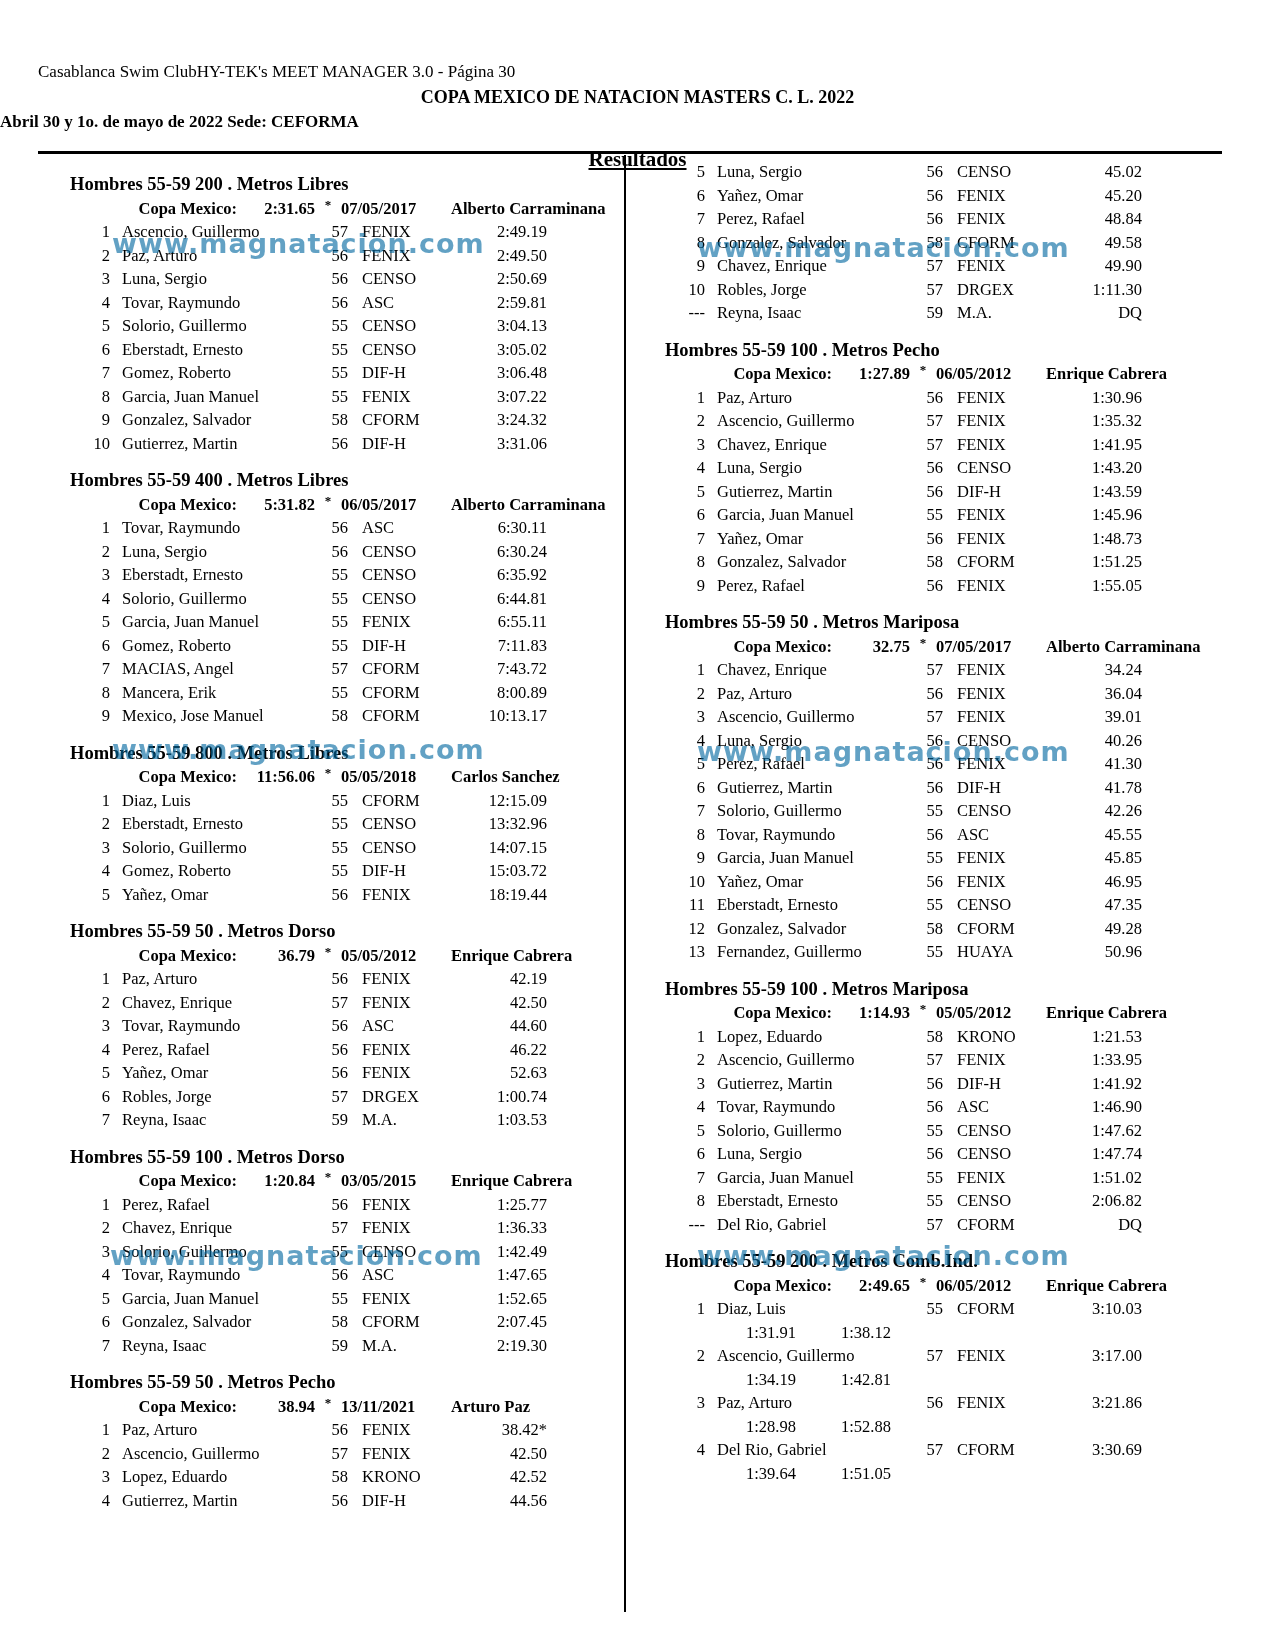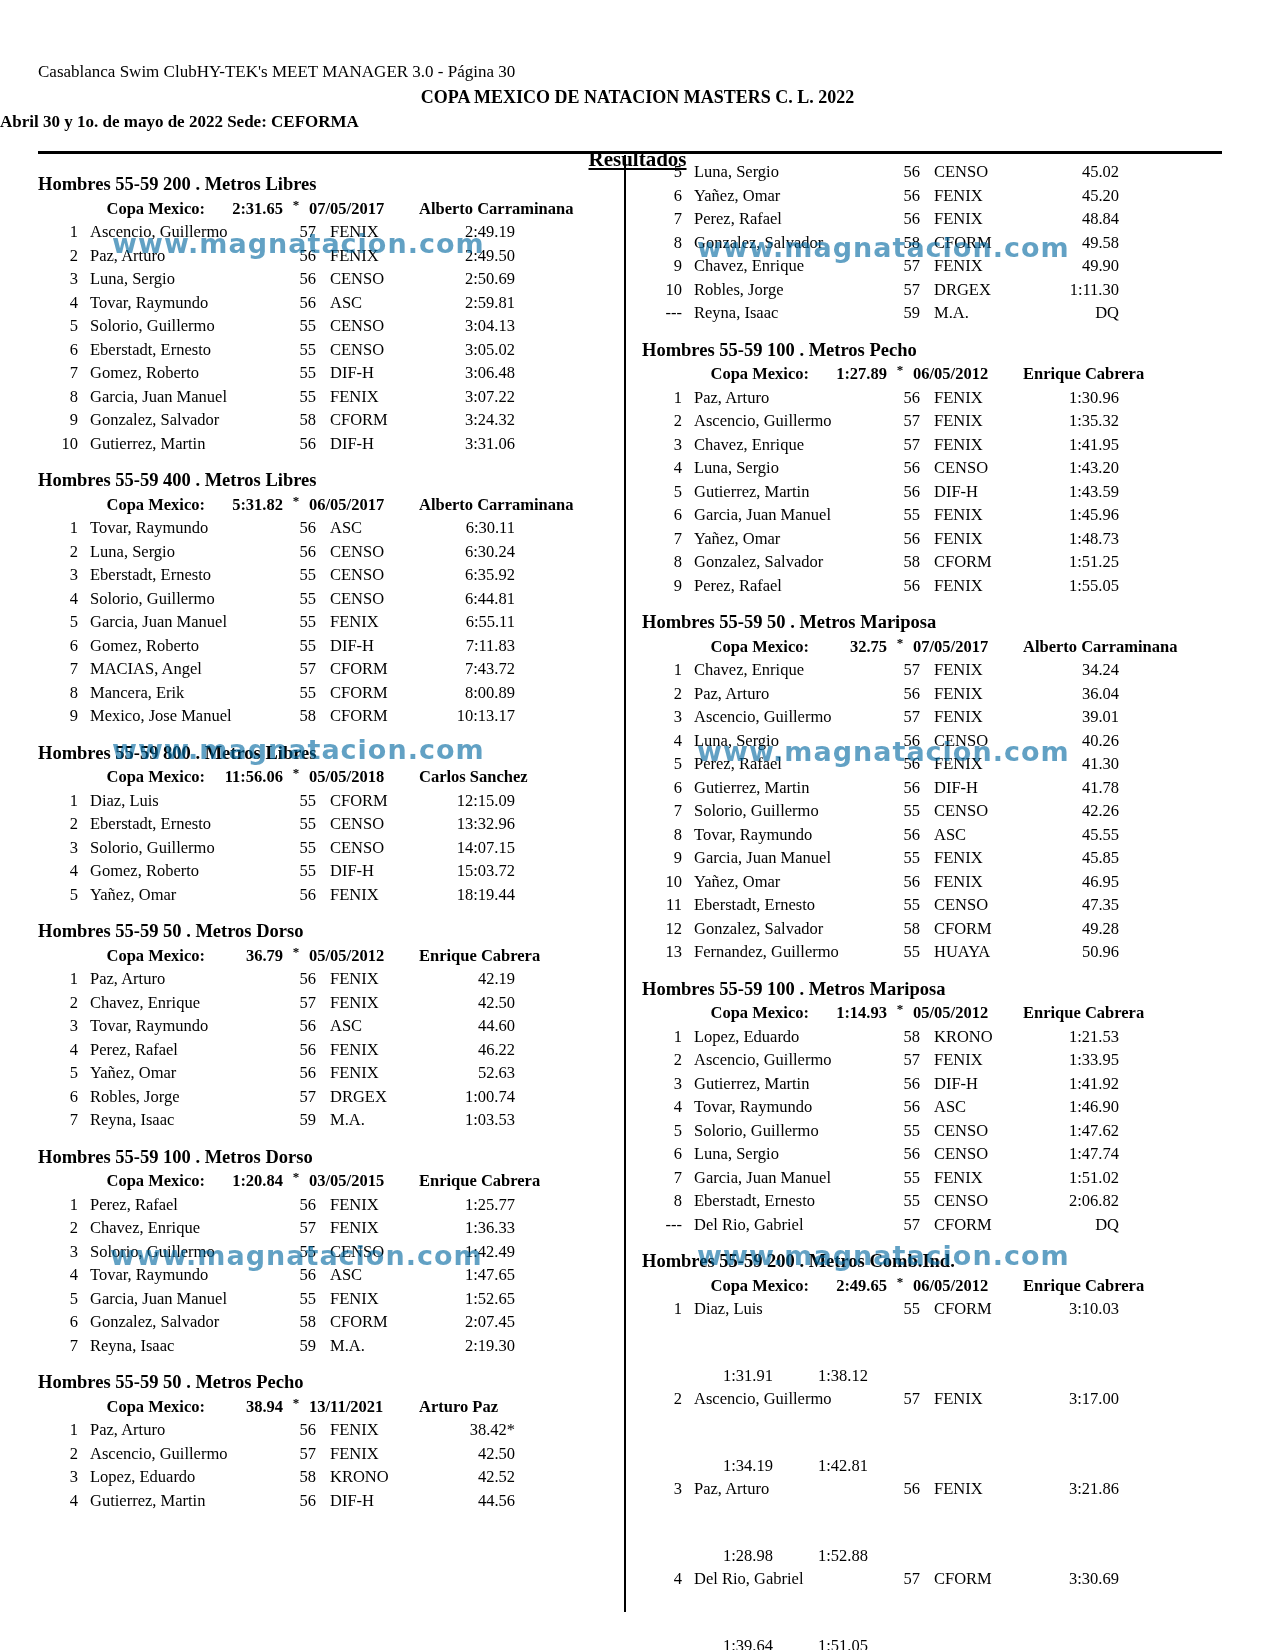--- a/index.html
+++ b/index.html
@@ -37,21 +37,21 @@
   }
   .column-divider {
     position:absolute; top:155px; left:624px; width:2px; height:1457px;
     background:#000;
   }
   .columns {
     position:absolute; top:160px; left:38px; width:1200px;
     display:flex; align-items:flex-start;
   }
   .col { box-sizing:border-box; }
-  .col-left  { width:586px; padding-top:13px; }
+  .col-left  { width:586px; padding-top:13px;margin-left:32px; }
   .col-right { width:600px; padding-left:18px; }
   .event { margin:0 0 14px 0; }
   .event-title {
     margin:0; font-size:18.5px; font-weight:bold; line-height:23.5px;
     white-space:nowrap;
   }
   .record-line {
     display:flex; font-weight:bold; font-size:16.5px; line-height:23.5px;
     padding-left:42px; white-space:nowrap;
   }
@@ -64,21 +64,20 @@
     display:flex; font-size:16.5px; line-height:23.5px; white-space:nowrap;
   }
   .place   { width:40px;  text-align:right; margin-right:12px; }
   .swimmer { width:198px; }
   .age     { width:28px;  text-align:right; }
   .team    { width:110px; margin-left:14px; }
   .time    { width:75px;  text-align:right; }
   .splits-row {
     display:flex; font-size:16.5px; line-height:23.5px; padding-left:81px;
     white-space:nowrap;
-    margin-top:43px;
   }
   .split { width:95px; }
   .watermark {
     position:absolute;
     font-family:"DejaVu Sans", sans-serif;
     font-size:27px; font-weight:bold; letter-spacing:1px;
     color:#0369a1; opacity:0.62; white-space:nowrap;
     pointer-events:none;
   }
   .wm1 { left:112px; top:228px; }

